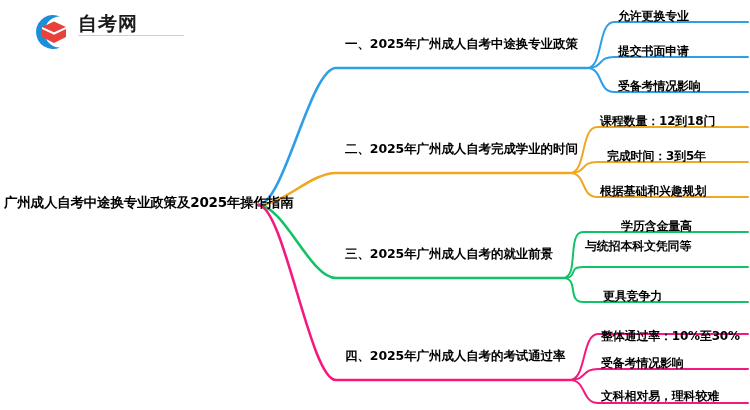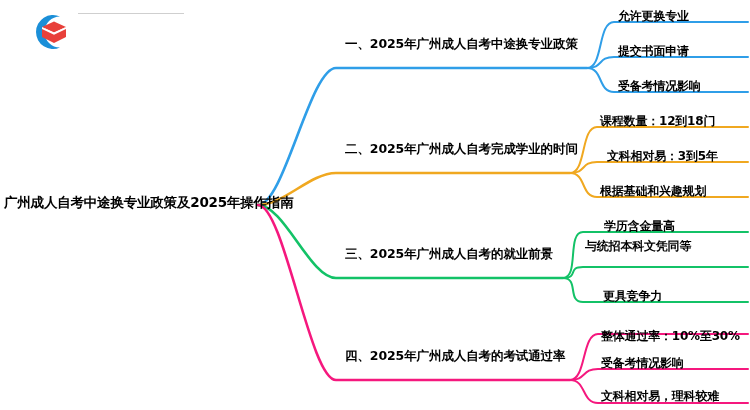--- a/index.html
+++ b/index.html
@@ -99,20 +99,21 @@
 <div id="logo-area">
   <div id="logo-mark">
     <svg viewBox="0 0 44 44" width="44" height="44">
       <path d="M30 6.5 A17 17 0 1 0 30 37.5 A14.5 14.5 0 1 1 30 6.5 Z" fill="#1b8fd8"></path>
       <path d="M12 17 L24 11.5 L36 17 L24 22.5 Z" fill="#e8403a"></path>
       <path d="M12 17 L12 27 L24 33 L36 27 L36 17 L24 23.5 Z" fill="#e8403a"></path>
       <path d="M24 22.5 L12 17 L12 19 L24 24.8 L36 19 L36 17 Z" fill="#ffffff"></path>
     </svg>
   </div>
   <div id="logo-text-block">
+    <div id="logo-title">自考网</div>
     <div id="logo-rule"></div>
   </div>
 </div>
 
 <svg id="map-svg" viewBox="0 0 750 410" xmlns="http://www.w3.org/2000/svg">
     <path d="M 258 205
        C 284 205 310 68 336 68
        L 587 68" stroke="#2f9ee8" stroke-width="2.6" fill="none" stroke-linecap="round"></path>
     <path d="M 587 68
          C 603.5 68 597.5 22 614 22
@@ -163,25 +164,25 @@
 
 <div class="node-text" id="root-node">广州成人自考中途换专业政策及2025年操作指南</div>
 
 <div class="node-text branch-label" style="left:345px; top:38px;">一、2025年广州成人自考中途换专业政策</div>
 <div class="node-text leaf-label" style="left:618px; top:10px;">允许更换专业</div>
 <div class="node-text leaf-label" style="left:618px; top:45px;">提交书面申请</div>
 <div class="node-text leaf-label" style="left:618px; top:80px;">受备考情况影响</div>
 
 <div class="node-text branch-label" style="left:345px; top:143px;">二、2025年广州成人自考完成学业的时间</div>
 <div class="node-text leaf-label" style="left:600px; top:115px;">课程数量：12到18门</div>
-<div class="node-text leaf-label" style="left:607px; top:150px;">文科相对易：3到5年</div>
+<div class="node-text leaf-label" style="left:607px; top:150px;">完成时间：3到5年</div>
 <div class="node-text leaf-label" style="left:600px; top:185px;">根据基础和兴趣规划</div>
 
 <div class="node-text branch-label" style="left:345px; top:248px;text-align:right;">三、2025年广州成人自考的就业前景</div>
-<div class="node-text leaf-label" style="left:604px; top:220px;">学历含金量高</div>
+<div class="node-text leaf-label" style="left:621px; top:220px;">学历含金量高</div>
 <div class="node-text leaf-label" style="left:585px; top:240px;">与统招本科文凭同等</div>
 <div class="node-text leaf-label" style="left:603px; top:290px;">更具竞争力</div>
 
 <div class="node-text branch-label" style="left:345px; top:350px;">四、2025年广州成人自考的考试通过率</div>
 <div class="node-text leaf-label" style="left:601px; top:322px;margin-top:8px;">整体通过率：10%至30%</div>
 
 <div class="node-text leaf-label" style="left:601px; top:357px;">受备考情况影响</div>
 <div class="node-text leaf-label" style="left:601px; top:390px;text-align:center;">文科相对易，理科较难</div>
 
 </body></html>

